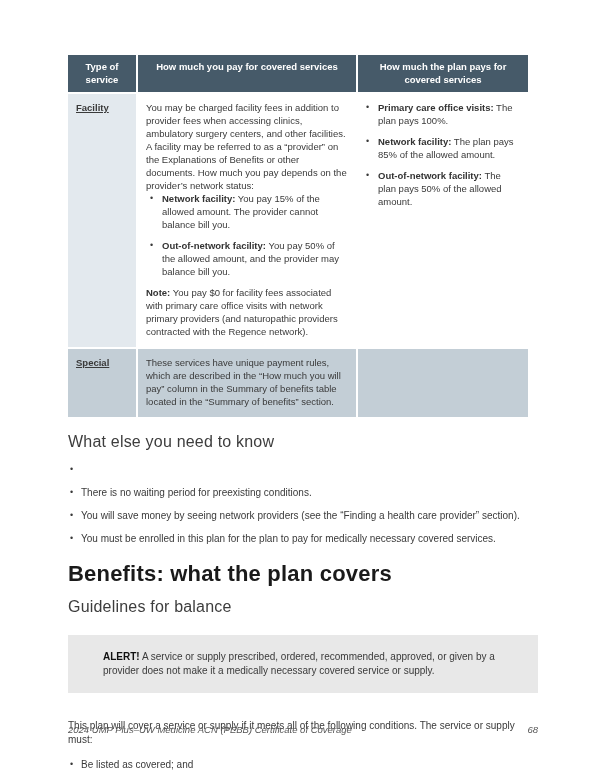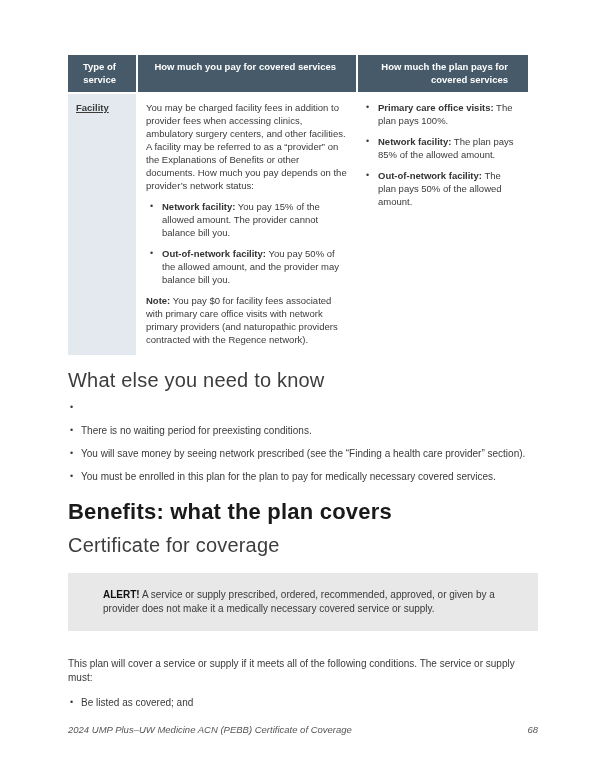--- a/index.html
+++ b/index.html
@@ -11,39 +11,39 @@
     padding:53px 62px 0 68px;
     overflow:hidden;
   }
   
   table.coverage {
     border-collapse:separate; border-spacing:2px;
     width:464px; margin-left:-2px;
     font-size:9.5px; line-height:13px;
   }
   table.coverage th {
-    background:#465a69; color:#ffffff; text-align:right;
+    background:#465a69; color:#ffffff; text-align:center;
     font-weight:bold; font-size:9.5px; line-height:13px;
-    padding:5px 20px 6px 8px; vertical-align:top;
+    padding:5px 8px 6px 8px; vertical-align:top;
   }
   table.coverage td { vertical-align:top; padding:7px 8px 9px 8px; color:#3a3a3a; }
   td.cell-type { background:#e3e9ee; font-weight:bold; color:#333;text-decoration:underline; }
   tr.row-special td { background:#c3ced6; }
   tr.row-special td.cell-type { font-weight:bold; }
-  .para { margin-bottom:8px; }
+  .para { }
   .para:last-child { margin-bottom:0; }
   .bullet { display:flex; margin-bottom:8px; }
   .bullet:last-child { margin-bottom:0; }
   .bullet .dot { width:12px; flex:0 0 12px; text-align:left; font-size:9px; line-height:13px; }
   .bullet .btxt { flex:1; }
   .cell-pay .bullet { margin-left:4px; }
   b { color:#333; }
   
   h2.light {
-    font-weight:400; font-size:20px; line-height:24px; color:#3d3d3d;
+    font-weight:400; font-size:16px; line-height:24px; color:#3d3d3d;
     margin-top:11px; letter-spacing:0.2px;
   }
   .sec-bullets { margin-top:9px; }
   .sec-bullet { display:flex; font-size:10px; line-height:13px; color:#3a3a3a; margin-bottom:10px; }
   .sec-bullet .dot { width:13px; flex:0 0 13px; padding-left:2px; font-size:9px; }
   h1.benefits {
     font-weight:900; font-size:22px; line-height:26px; color:#1a1a1a;
     margin-top:16px; letter-spacing:0.2px;
   }
   h2.guidelines { margin-top:8px; }
@@ -103,44 +103,49 @@
         <div class="bullet">
           <span class="dot">•</span>
           <span class="btxt"><b>Network facility:</b><span> The plan pays 85% of the allowed amount.</span></span>
         </div>
         <div class="bullet">
           <span class="dot">•</span>
           <span class="btxt"><b>Out-of-network facility:</b><span> The plan pays 50% of the allowed amount.</span></span>
         </div>
       </td>
     </tr>
+    <tr class="row-special">
+      <td class="cell-type">Special</td>
+      <td>These services have unique payment rules, which are described in the “How much you will pay” column in the Summary of benefits table located in the “Summary of benefits” section.</td>
+      <td></td>
+    </tr>
   </tbody>
 </table>
 
 <h2 class="light">What else you need to know</h2>
 <div class="sec-bullets">
   <div class="sec-bullet">
       <span class="dot">•</span>
     </div>
   <div class="sec-bullet">
       <span class="dot">•</span>
       <span>There is no waiting period for preexisting conditions.</span>
     </div>
   <div class="sec-bullet">
       <span class="dot">•</span>
-      <span>You will save money by seeing network prescribed (see the “Finding a health care provider” section).</span>
+      <span>You will save money by seeing network providers (see the “Finding a health care provider” section).</span>
     </div>
   <div class="sec-bullet">
       <span class="dot">•</span>
       <span>You must be enrolled in this plan for the plan to pay for medically necessary covered services.</span>
     </div>
 </div>
 
 <h1 class="benefits">Benefits: what the plan covers</h1>
-<h2 class="light guidelines">Certificate for coverage</h2>
+<h2 class="light guidelines">Guidelines for balance</h2>
 
 <div class="alert-box">
   <b>ALERT!</b><span> A service or supply prescribed, ordered, recommended, approved, or given by a provider does not make it a medically necessary covered service or supply.</span>
 </div>
 
 <p class="conditions-intro">This plan will cover a service or supply if it meets all of the following conditions. The service or supply must:</p>
 <div class="sec-bullets cond-bullets">
   <div class="sec-bullet">
       <span class="dot">•</span>
       <span>Be listed as covered; and</span>

